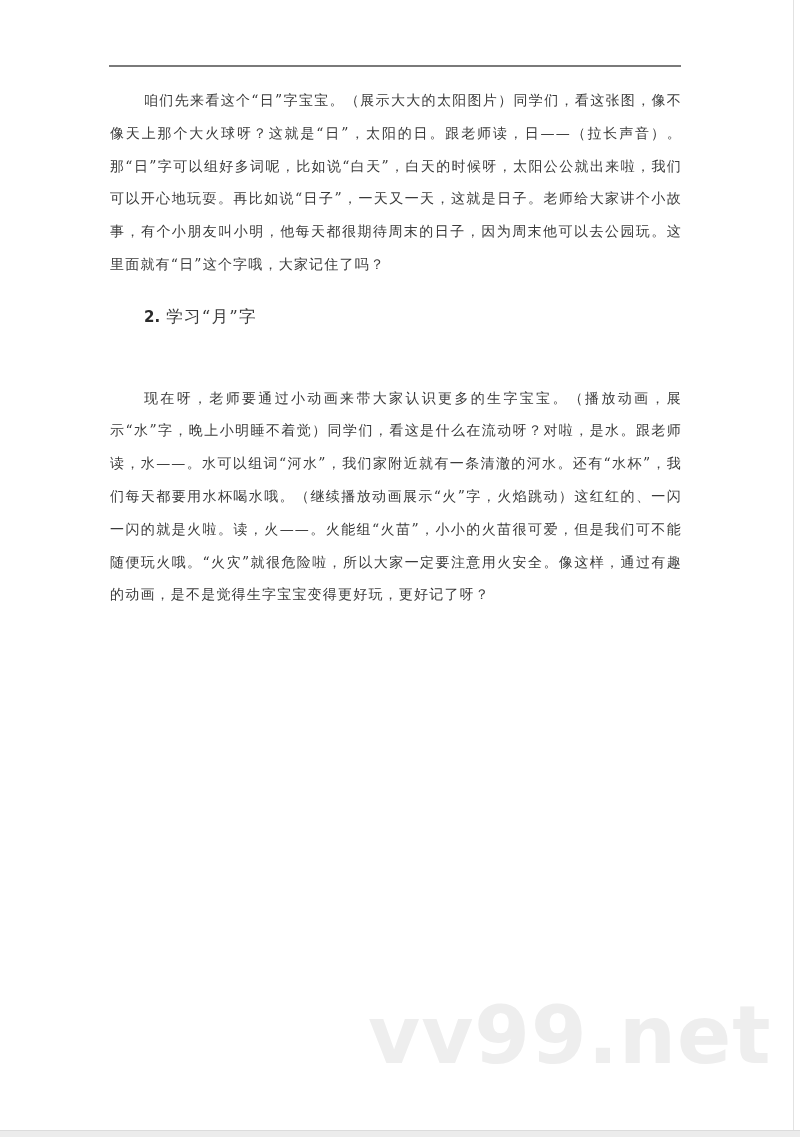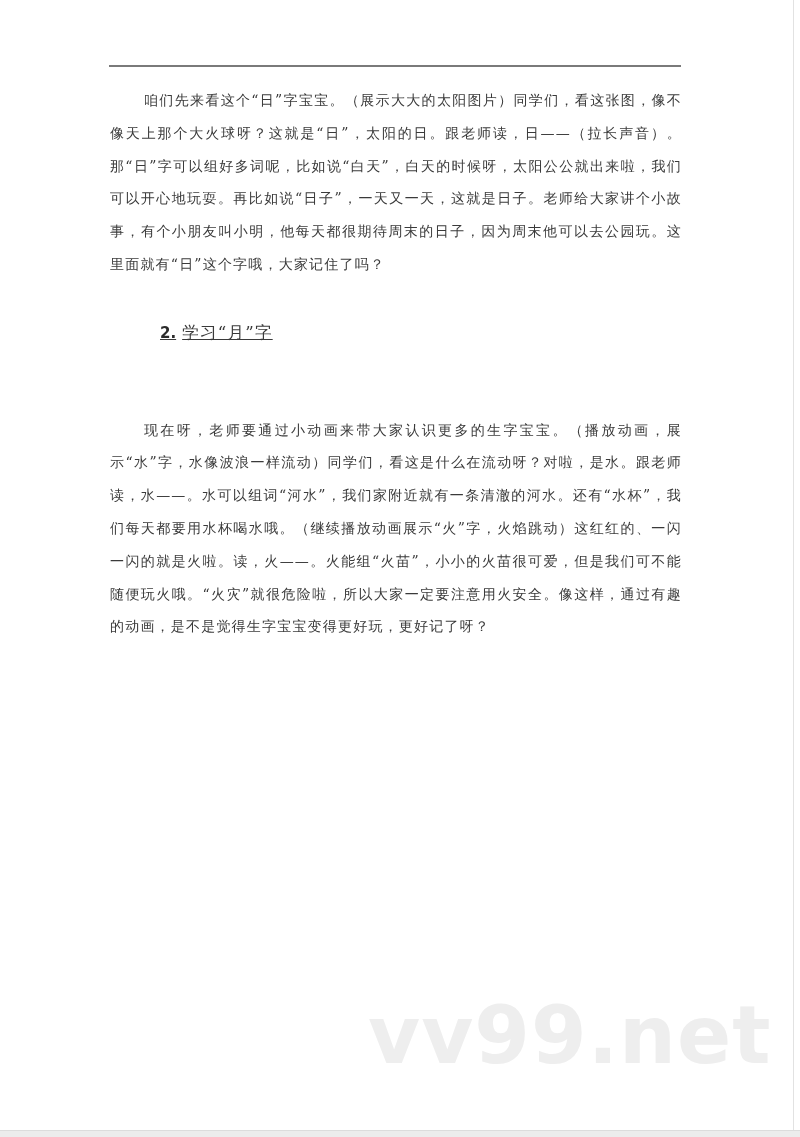--- a/index.html
+++ b/index.html
@@ -51,26 +51,25 @@
       margin: 0;
       font-size: 14px;
       line-height: 32.8px;
       letter-spacing: 1.2px;
       text-indent: 34px;
       text-align: justify;
       text-justify: inter-character;
       word-break: break-all;
     }
     .heading {
-      margin: 16px;
+      margin: 0;
       font-size: 16.6px;
       line-height: 32.8px;
       letter-spacing: 1.2px;
       padding-left: 34px;
-      text-decoration: underline;
     }
     .heading .num {
       font-family: "DejaVu Sans", "Liberation Sans", sans-serif;
       font-weight: bold;
       font-size: 15px;
       color: #2b2b2b;
       margin-right: 6px;
       letter-spacing: 0;
     }
     .gap-before-heading { height: 20px; }
@@ -99,18 +98,18 @@
     <p class="para">咱们先来看这个“日”字宝宝。（展示大大的太阳图片）同学们，看这张图，像不像天上那个大火球呀？这就是“日”，太阳的日。跟老师读，日——（拉长声音）。那“日”字可以组好多词呢，比如说“白天”，白天的时候呀，太阳公公就出来啦，我们可以开心地玩耍。再比如说“日子”，一天又一天，这就是日子。老师给大家讲个小故事，有个小朋友叫小明，他每天都很期待周末的日子，因为周末他可以去公园玩。这里面就有“日”这个字哦，大家记住了吗？</p>
 
     <div class="gap-before-heading"></div>
     <p class="heading"><span class="num">2.</span><span>学习“月”字</span></p>
     <div class="gap-after-heading"></div>
 
 
     <div class="gap-before-heading"></div>
     <div class="gap-after-heading"></div>
 
-    <p class="para">现在呀，老师要通过小动画来带大家认识更多的生字宝宝。（播放动画，展示“水”字，水像波浪一样流动）同学们，看这是什么在流动呀？对啦，是水。跟老师读，水——。水可以组词“河水”，我们家附近就有一条清澈的河水。还有“水杯”，我们每天都要用水杯喝水哦。（继续播放动画展示“火”字，火焰跳动）这红红的、一闪一闪的就是火啦。读，火——。火能组“火苗”，小小的火苗很可爱，但是我们可不能随便玩火哦。“火灾”就很危险啦，所以大家一定要注意用火安全。像这样，通过有趣的动画，是不是觉得生字宝宝变得更好玩，更好记了呀？</p>
+    <p class="para">现在呀，老师要通过小动画来带大家认识更多的生字宝宝。（播放动画，展示“水”字，晚上小明睡不着觉）同学们，看这是什么在流动呀？对啦，是水。跟老师读，水——。水可以组词“河水”，我们家附近就有一条清澈的河水。还有“水杯”，我们每天都要用水杯喝水哦。（继续播放动画展示“火”字，火焰跳动）这红红的、一闪一闪的就是火啦。读，火——。火能组“火苗”，小小的火苗很可爱，但是我们可不能随便玩火哦。“火灾”就很危险啦，所以大家一定要注意用火安全。像这样，通过有趣的动画，是不是觉得生字宝宝变得更好玩，更好记了呀？</p>
   </div>
 
   <div class="watermark">vv99.net</div>
 </div>
 <div class="bottom-band"></div>
 
 </body></html>

